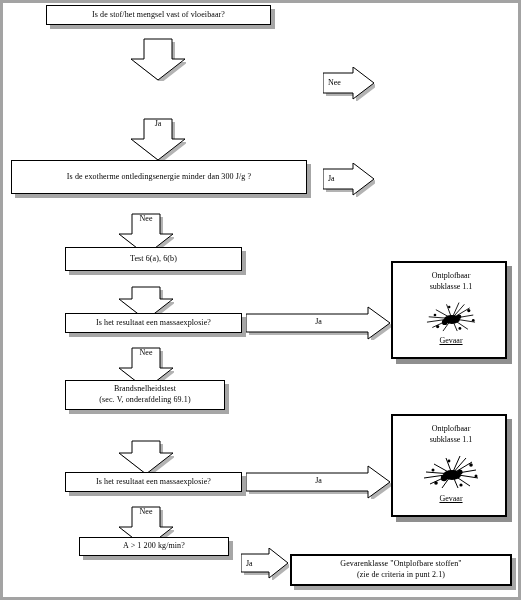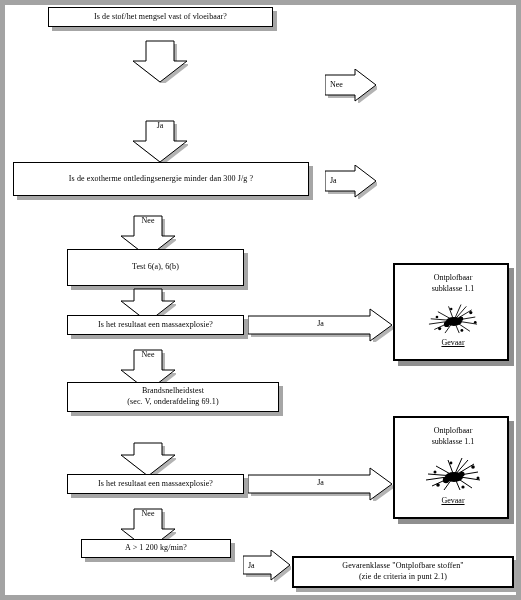--- a/index.html
+++ b/index.html
@@ -10,21 +10,21 @@
   }
   body {
     font-family: "Liberation Serif", "DejaVu Serif", serif;
     color: #000000;
   }
   #page {
     position: relative;
     width: 521px;
     height: 600px;
     background: #ffffff;
-    border: 5px solid #a3a3a3;
+    border: 3px solid #a3a3a3;
     box-sizing: border-box;
     overflow: hidden;
   }
 
   
   .fbox {
     position: absolute;
     box-sizing: border-box;
     background: #ffffff;
     border: 1px solid #000000;
@@ -157,21 +157,21 @@
   </div>
 
   <div class="down-arrow" style="left:115px; top:207px;">
     <svg width="56" height="46" viewBox="0 0 56 46">
       <polygon points="14,4 42,4 42,24 55,24 28,45 1,24 14,24" fill="#b3b3b3" transform="translate(3,3)"></polygon>
       <polygon points="14,4 42,4 42,24 55,24 28,45 1,24 14,24" fill="#ffffff" stroke="#000000" stroke-width="1"></polygon>
     </svg>
     <span class="lbl">Nee</span>
   </div>
 
-  <div class="fbox" style="left:62px; top:244px; width:177px; height:37px;">
+  <div class="fbox" style="left:62px; top:244px; width:177px; height:24px;">
     <span class="ln">Test 6(a), 6(b)</span>
   </div>
 
   <div class="down-arrow" style="left:115px; top:272px;">
     <svg width="56" height="46" viewBox="0 0 56 46">
       <polygon points="14,12 42,12 42,24 55,24 28,45 1,24 14,24" fill="#b3b3b3" transform="translate(3,3)"></polygon>
       <polygon points="14,12 42,12 42,24 55,24 28,45 1,24 14,24" fill="#ffffff" stroke="#000000" stroke-width="1"></polygon>
     </svg>
     <span class="lbl"></span>
   </div>
@@ -221,21 +221,21 @@
       <circle cx="55" cy="13" r="1.8" fill="#000000"></circle>
       <circle cx="60" cy="24" r="1.5" fill="#000000"></circle>
       <circle cx="17" cy="18" r="1.5" fill="#000000"></circle>
       <circle cx="20" cy="31" r="1.8" fill="#000000"></circle>
       <circle cx="45" cy="33" r="1.6" fill="#000000"></circle>
       <circle cx="33" cy="9" r="1.4" fill="#000000"></circle>
     </svg>
     <span class="sig">Gevaar</span>
   </div>
 
-  <div class="fbox" style="left:62px; top:377px; width:212px; height:30px;">
+  <div class="fbox" style="left:62px; top:377px; width:160px; height:30px;">
     <span class="ln">Brandsnelheidstest</span>
     <span class="ln">(sec. V, onderafdeling 69.1)</span>
   </div>
 
   <div class="down-arrow" style="left:115px; top:426px;">
     <svg width="56" height="46" viewBox="0 0 56 46">
       <polygon points="14,12 42,12 42,24 55,24 28,45 1,24 14,24" fill="#b3b3b3" transform="translate(3,3)"></polygon>
       <polygon points="14,12 42,12 42,24 55,24 28,45 1,24 14,24" fill="#ffffff" stroke="#000000" stroke-width="1"></polygon>
     </svg>
     <span class="lbl"></span>

